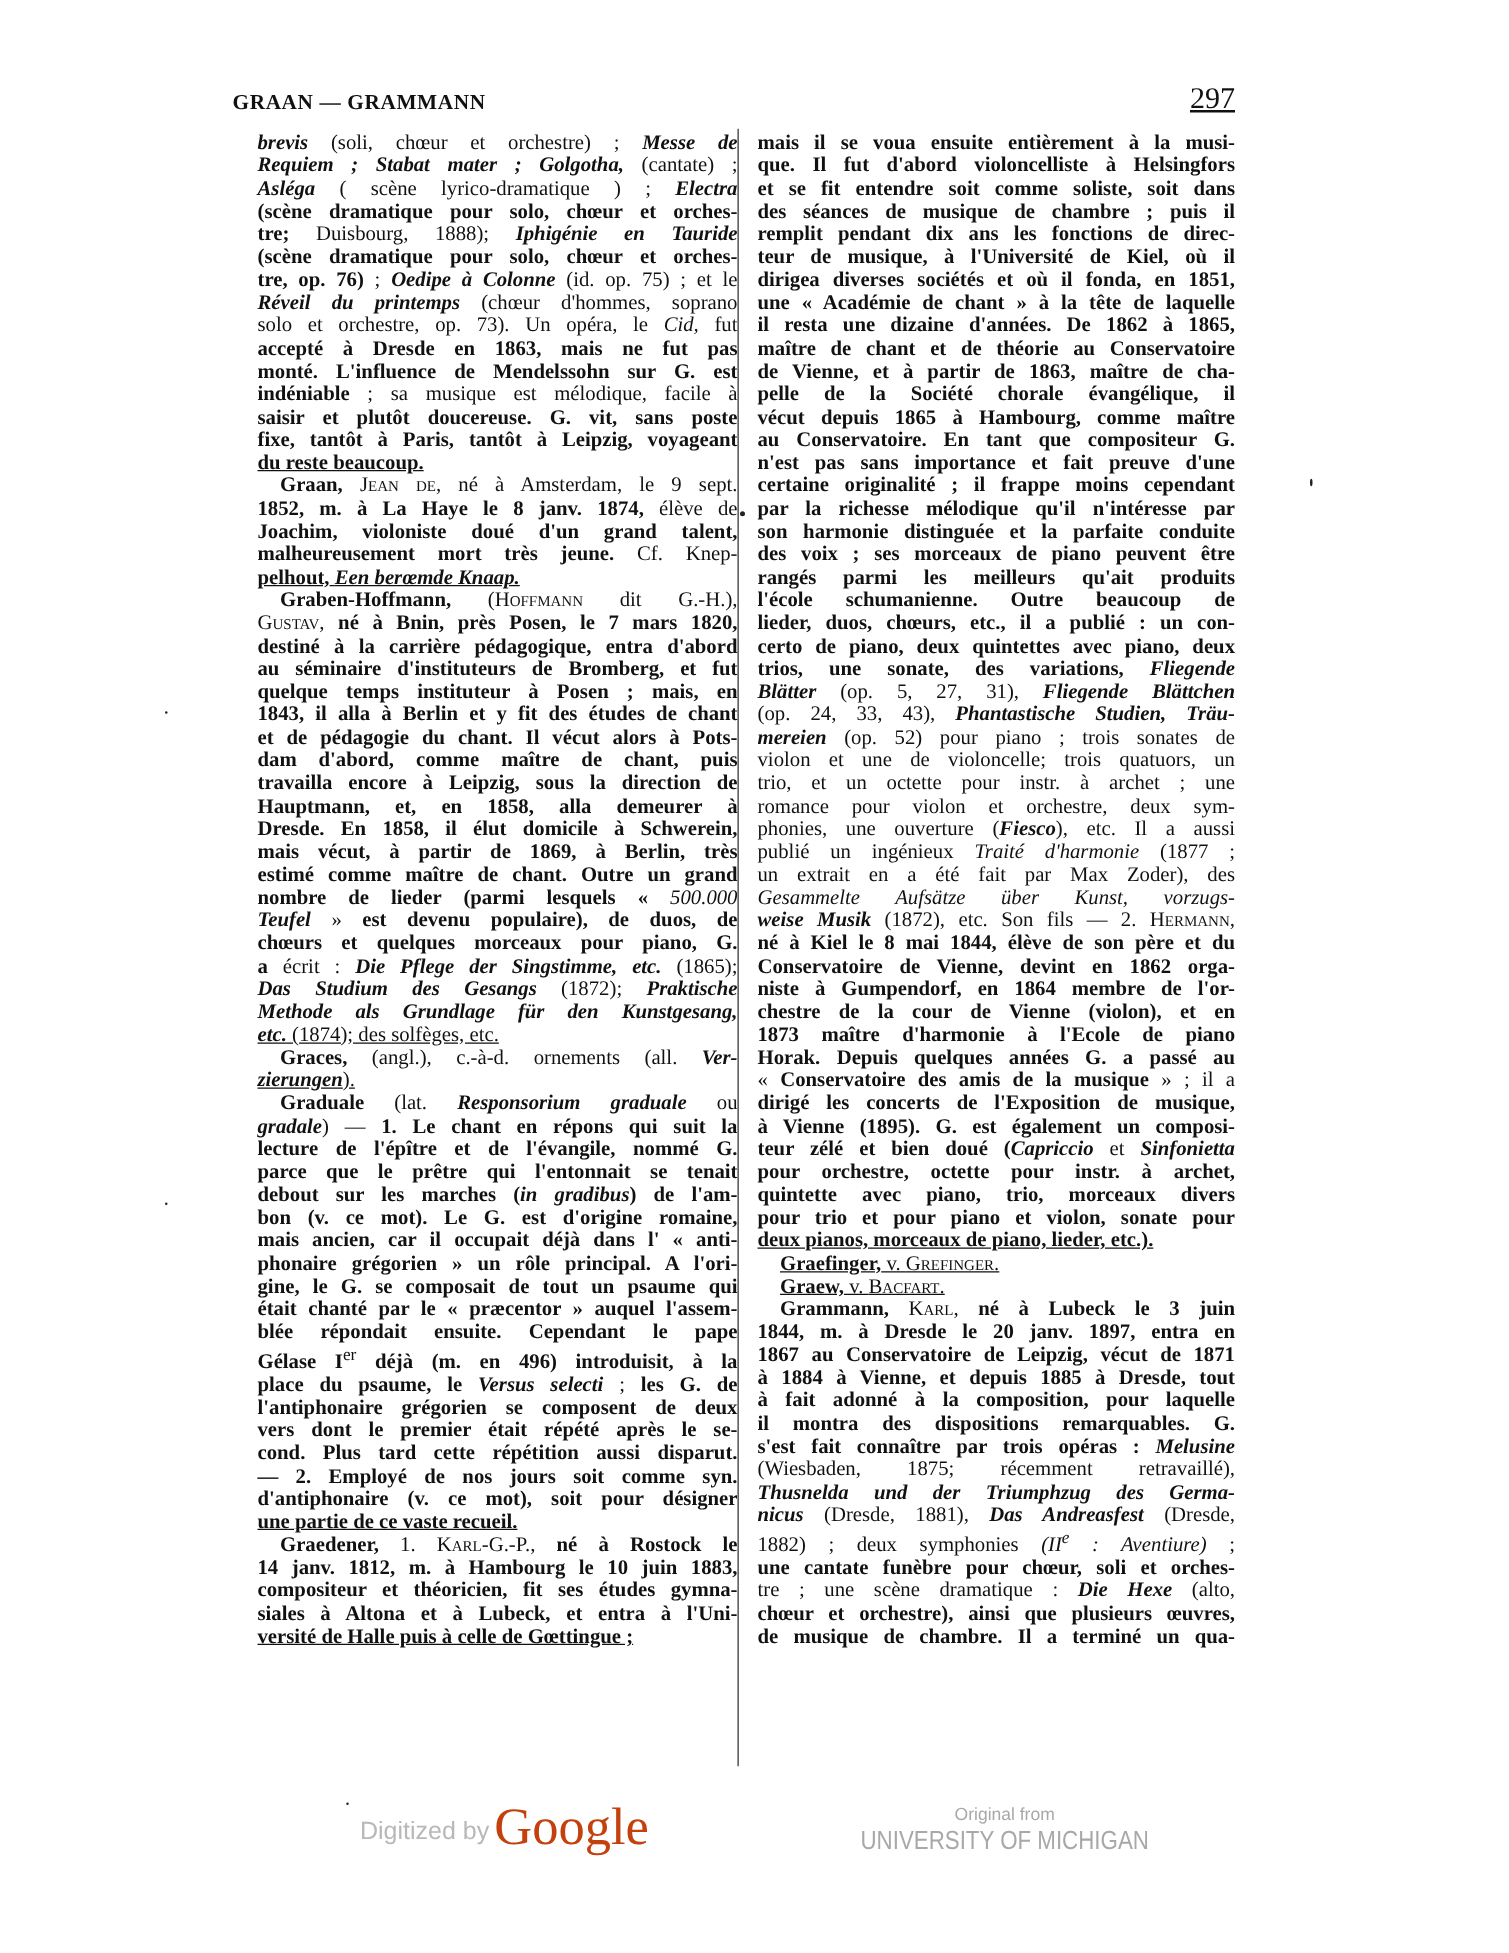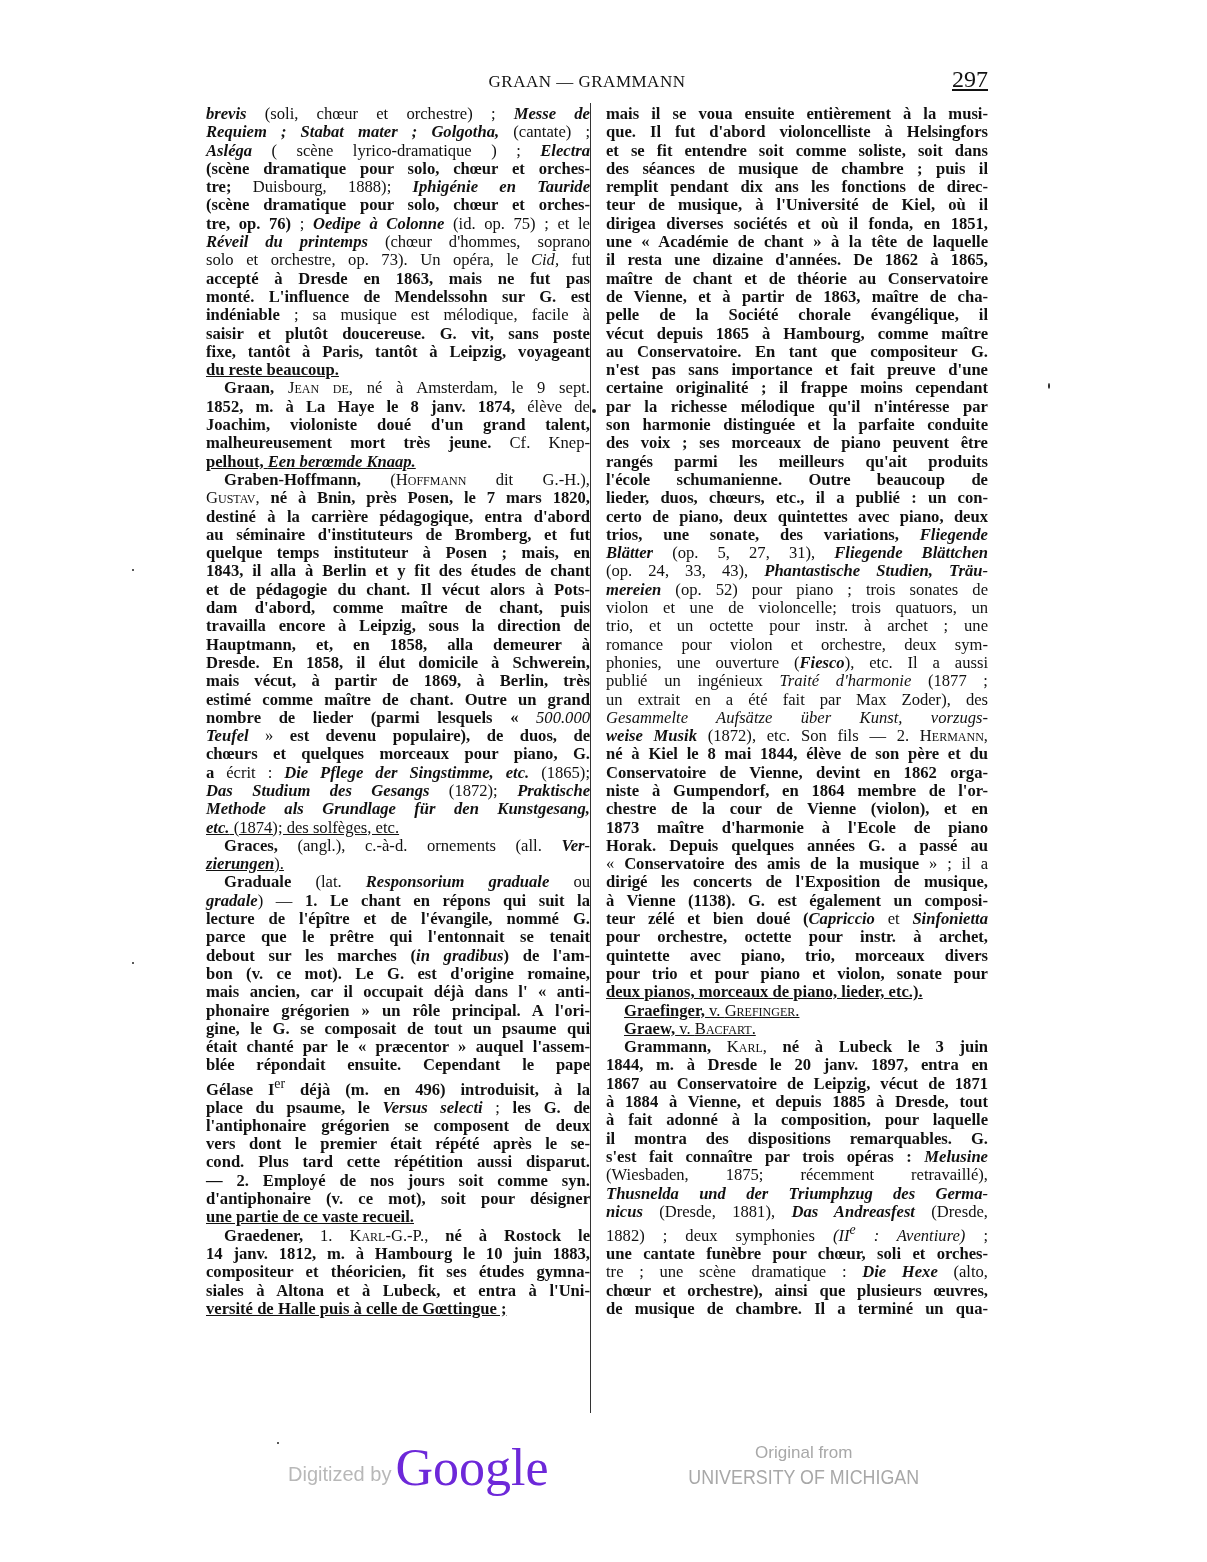--- a/index.html
+++ b/index.html
@@ -1,38 +1,38 @@
 <!DOCTYPE html>
 <html><head>
 <meta charset="utf-8">
 <style>
   html, body { margin:0; padding:0; background:#ffffff; }
   body { width:1207px; height:1562px; position:relative; overflow:hidden;
          font-family:"DejaVu Serif", "Liberation Serif", serif; color:#111; }
   .header { position:absolute; top:72px; left:186px; width:802px; height:24px; }
-  .running-head { position:absolute; left:0; right:0; text-align:center; top:0;
-         font-family:"Liberation Serif", serif; font-weight:normal; font-size:17px; letter-spacing:0.5px; }
+  .running-head { position:absolute; left:0; right:0; top:0;
+         font-family:"Liberation Serif", serif; font-weight:bold; font-size:17px; letter-spacing:0.5px; }
   .page-num { position:absolute; right:0; top:-6px; font-family:"Liberation Serif", serif; font-size:24px;text-decoration:underline; }
   .col { position:absolute; top:105px; width:384px;
          font-family:"Liberation Serif", serif; font-size:16.6px; line-height:18.3px;
          text-align:justify; hyphens:manual; }
   .col.left { left:186px;margin-left:20px; }
   .col.right { left:606px; width:382px; }
   .divider { position:absolute; left:590px; top:103px; width:1px; height:1310px; background:#333; }
   .line { display:block; text-align:justify; text-align-last:justify; white-space:nowrap; overflow:visible; }
   .line.last { text-align-last:left;text-decoration:underline; }
   b { font-weight:bold; }
   i { font-style:italic; }
   .sc { font-variant:small-caps; }
   .footer-left { position:absolute; left:288px; top:1438px; color:#b8b8b8;
          font-family:"Liberation Sans", sans-serif; font-size:20px; }
-  .footer-left .g { font-family:"Liberation Serif", serif; font-size:52px; color:#6d28d9; vertical-align:-4px; margin-left:4px; }
+  .footer-left .g { font-family:"Liberation Serif", serif; font-size:42px; color:#c2410c; vertical-align:-4px; margin-left:4px; }
   .footer-right { position:absolute; left:668px; top:1443px; text-align:center; color:#a8a8a8;
          font-family:"Liberation Sans", sans-serif; }
-  .footer-right .a { font-size:17px; display:block; }
+  .footer-right .a { font-size:14px; display:block; }
   .footer-right .b { font-size:21px; display:block; transform:scaleX(0.85); transform-origin:center; margin-top:2px; }
   .speck { position:absolute; width:2px; height:2px; background:#222; border-radius:50%; }
 </style>
 </head>
 <body>
 
 <div class="header">
   <div class="running-head">GRAAN — GRAMMANN</div>
   <div class="page-num">297</div>
 </div>
@@ -143,21 +143,21 @@
     <span class="line"><i>Gesammelte Aufsätze über Kunst, vorzugs-</i></span>
     <span class="line"><i><b>weise Musik</b></i> (1872), etc. Son fils — 2. <span class="sc">Hermann</span>,</span>
     <span class="line"><b>né à Kiel le 8 mai 1844, élève de son père et du</b></span>
     <span class="line"><b>Conservatoire de Vienne, devint en 1862 orga-</b></span>
     <span class="line"><b>niste à Gumpendorf, en 1864 membre de l'or-</b></span>
     <span class="line"><b>chestre de la cour de Vienne (violon), et en</b></span>
     <span class="line"><b>1873 maître d'harmonie à l'Ecole de piano</b></span>
     <span class="line"><b>Horak. Depuis quelques années G. a passé au</b></span>
     <span class="line">« <b>Conservatoire des amis de la musique</b> » ; il a</span>
     <span class="line"><b>dirigé les concerts de l'Exposition de musique,</b></span>
-    <span class="line"><b>à Vienne (1138). G. est également un composi-</b></span>
+    <span class="line"><b>à Vienne (1895). G. est également un composi-</b></span>
     <span class="line"><b>teur zélé et bien doué (</b><i><b>Capriccio</b></i> et <i><b>Sinfonietta</b></i></span>
     <span class="line"><b>pour orchestre, octette pour instr. à archet,</b></span>
     <span class="line"><b>quintette avec piano, trio, morceaux divers</b></span>
     <span class="line"><b>pour trio et pour piano et violon, sonate pour</b></span>
     <span class="line last"><b>deux pianos, morceaux de piano, lieder, etc.).</b></span>
     <span class="line last" style="padding-left: 18px;"><b>Graefinger,</b> v. <span class="sc">Grefinger.</span></span>
     <span class="line last" style="padding-left: 18px;"><b>Graew,</b> v. <span class="sc">Bacfart.</span></span>
     <span class="line" style="padding-left: 18px;"><b>Grammann,</b> <span class="sc">Karl,</span> <b>né à Lubeck le 3 juin</b></span>
     <span class="line"><b>1844, m. à Dresde le 20 janv. 1897, entra en</b></span>
     <span class="line"><b>1867 au Conservatoire de Leipzig, vécut de 1871</b></span>

